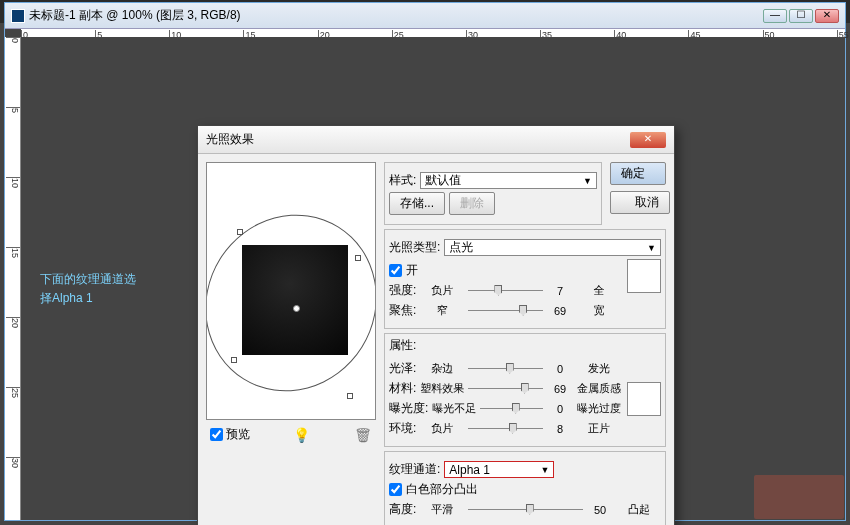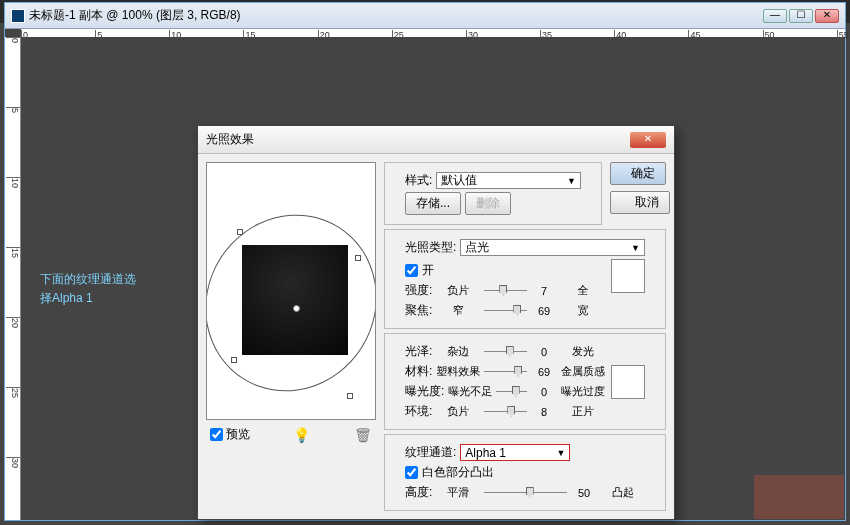--- a/index.html
+++ b/index.html
@@ -29,27 +29,27 @@
 .preview-box{width:170px;height:258px;background:#fff;border:1px solid #888;position:relative;overflow:hidden}
 .black-rect{position:absolute;left:35px;top:82px;width:106px;height:110px;background:radial-gradient(circle at 45% 35%,#262626,#060606)}
 .ellipse{position:absolute;left:0px;top:50px;width:168px;height:180px;border:1px solid #555;border-radius:50%;transform:rotate(32deg)}
 .handle{position:absolute;width:6px;height:6px;background:#fff;border:1px solid #555}
 .center-dot{position:absolute;width:7px;height:7px;background:#fff;border:1px solid #888;border-radius:50%;left:86px;top:142px}
 .preview-foot{display:flex;align-items:center;justify-content:space-between;padding:0 4px}
 .cb{display:flex;align-items:center;gap:3px}
 .bulb{font-size:14px;color:#777}
 .trash{font-size:14px;color:#777}
 .ctrl-col{flex:1;display:flex;flex-direction:column;gap:4px}
-.gb{border:1px solid #bbb;padding:6px 20px;position:relative}
+.gb{border:1px solid #bbb;padding:6px 4px;position:relative}
 .row{display:flex;align-items:center;gap:4px;margin:3px 0}
 .lbl{white-space:nowrap}
 .select{border:1px solid #888;background:#fff;padding:1px 4px;flex:1;display:flex;justify-content:space-between;align-items:center;height:17px}
 .select .arrow{font-size:9px}
 .btn2{border:1px solid #888;background:linear-gradient(#fafafa,#ddd);padding:2px 10px;border-radius:2px}
-.btn2.ok{background:linear-gradient(#dbe8f7,#b8cfe8);width:56px;text-align:right}
+.btn2.ok{background:linear-gradient(#dbe8f7,#b8cfe8);width:56px;text-align:left}
 .btn2.cancel{width:60px;text-align:right}
 .slider{flex:1;position:relative;height:14px;display:flex;align-items:center}
 .slider .track{flex:1;height:1px;background:#888}
 .slider .thumb{position:absolute;width:8px;height:11px;background:#ddd;border:1px solid #666;top:1px;clip-path:polygon(0 0,100% 0,100% 70%,50% 100%,0 70%)}
 .edge{width:44px;text-align:center;font-size:11px}
 .val{width:26px;text-align:center;font-size:11px}
 .swatch{width:34px;height:34px;background:#fff;border:1px solid #888}
 .highlight{border:1px solid #c22!important}
 .btn-col{display:flex;flex-direction:column;gap:6px;width:56px}
 .grouped{display:flex;gap:8px}
@@ -187,20 +187,23 @@
                 </div>
                 <span class="val">69</span>
                 <span class="edge">宽</span>
               </div>
           </div>
           <div class="swatch"></div>
         </div>
       </div>
 
       <div class="gb">
+        <div class="row" style="margin-top:-3px">
+            <span class="lbl">属性:</span>
+          </div>
         <div style="display:flex;gap:6px">
           <div style="flex:1">
             <div class="row">
                 <span class="lbl">光泽:</span>
                 <span class="edge">杂边</span>
                 <div class="slider">
                   <div class="track"></div>
                   <div class="thumb" style="left:50%"></div>
                 </div>
                 <span class="val">0</span>

